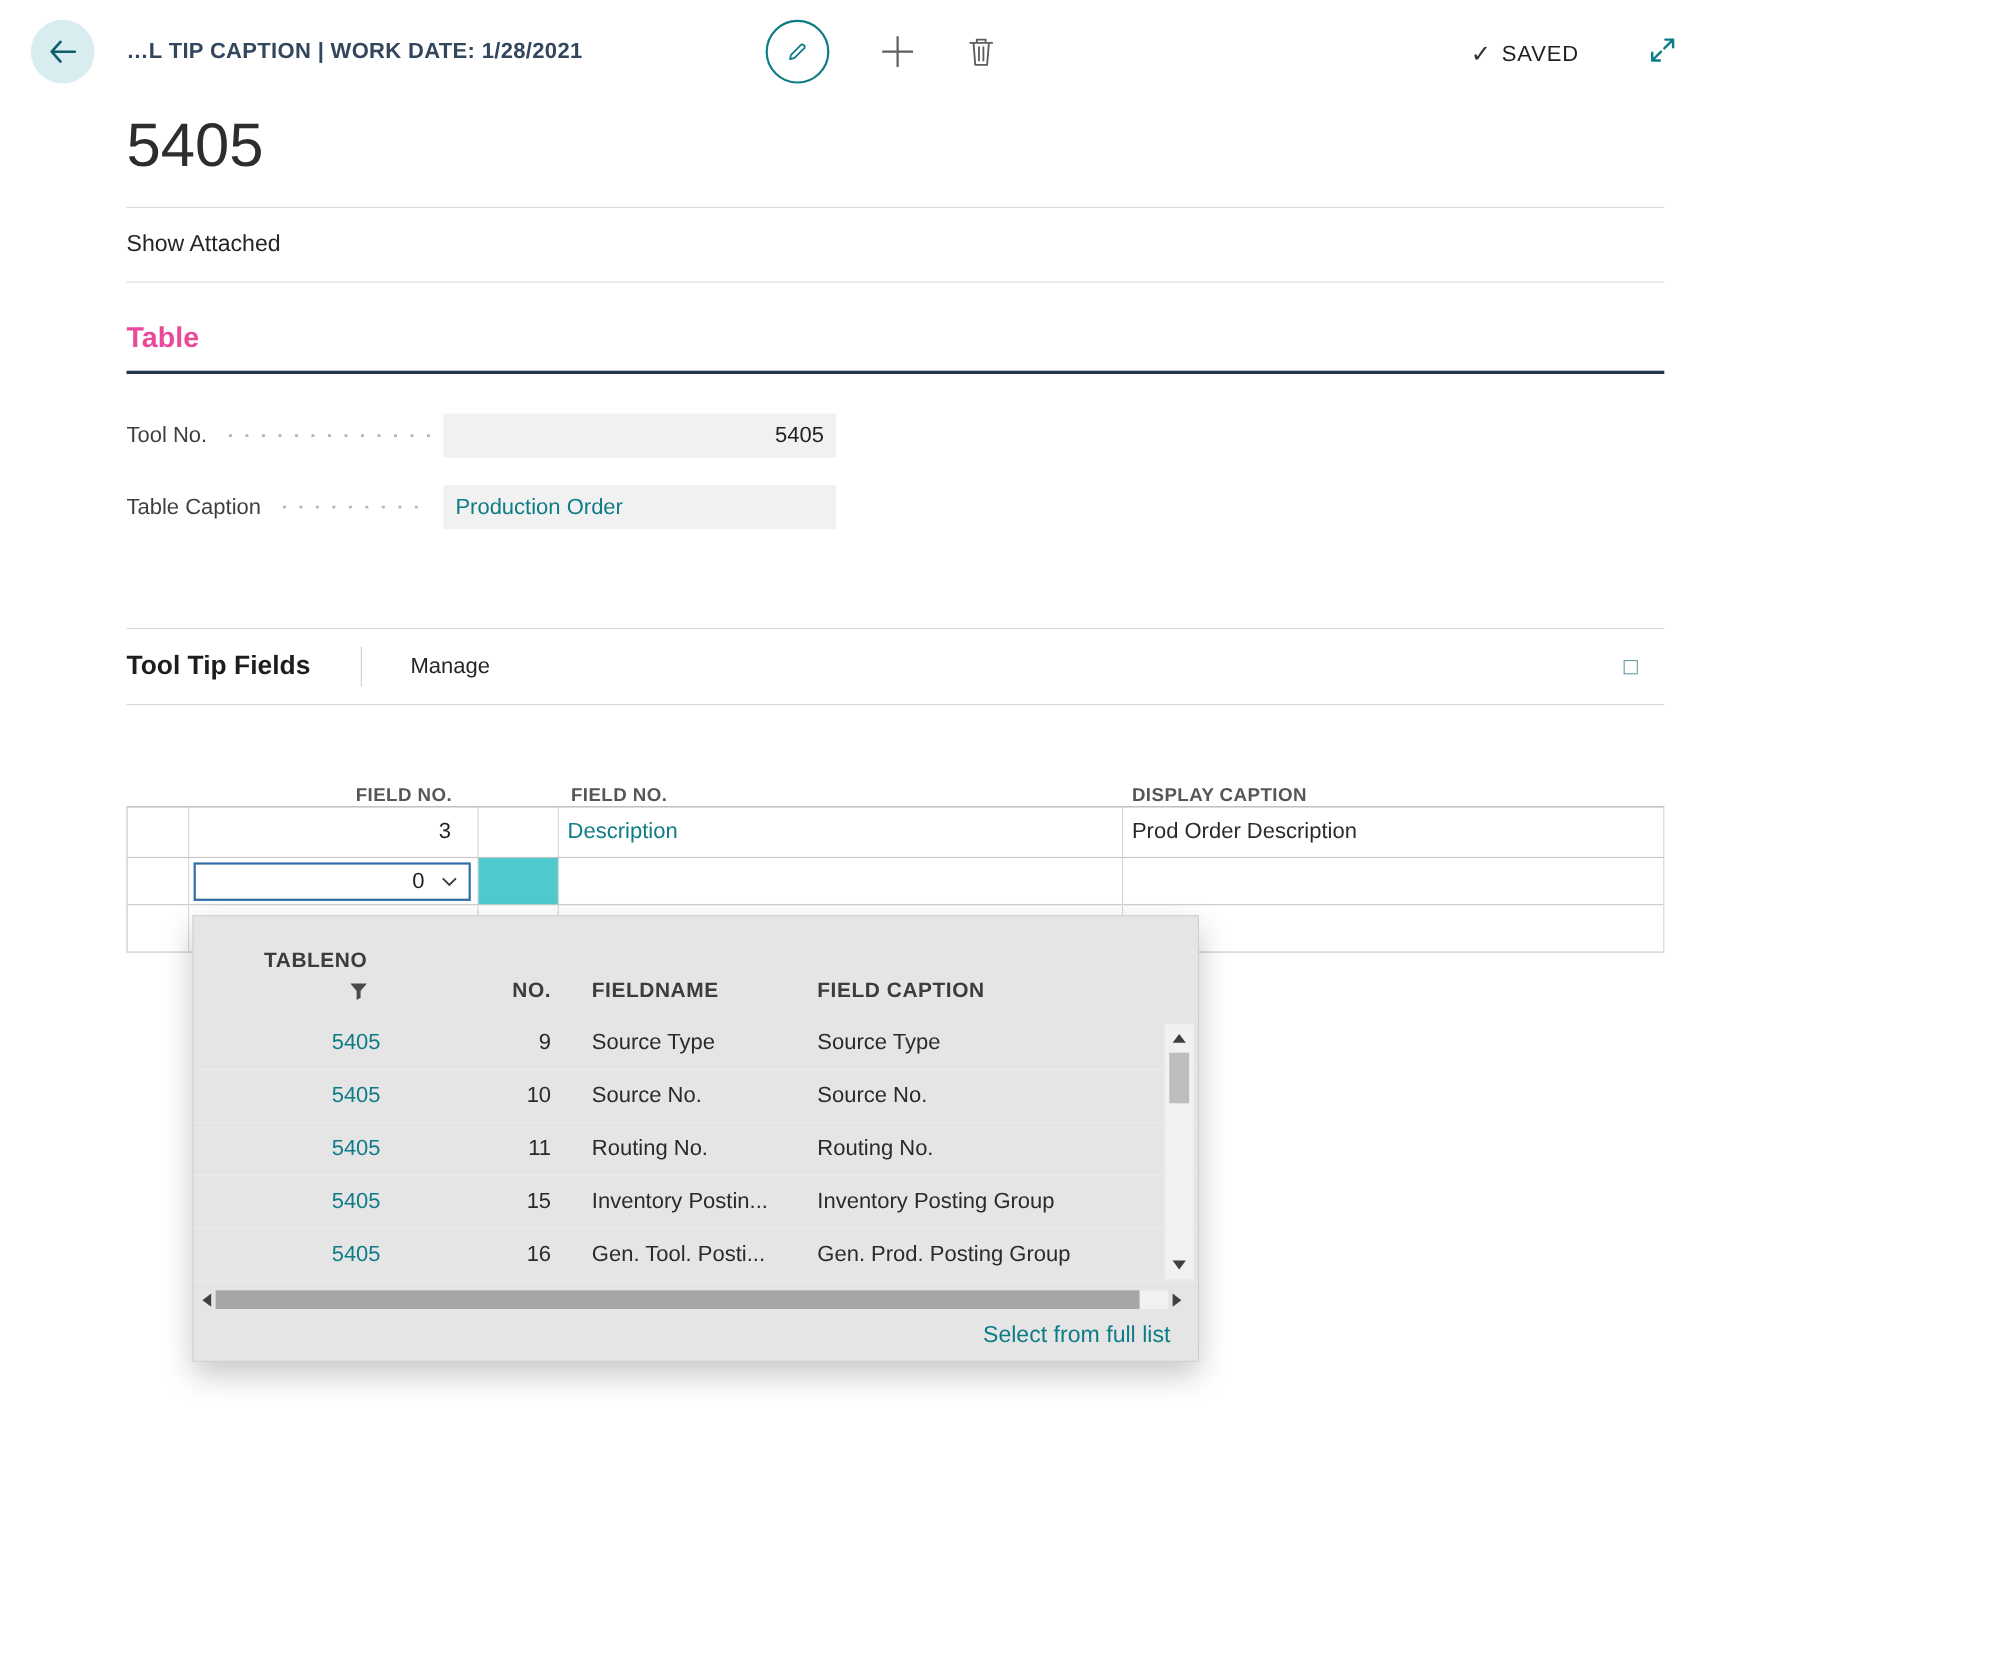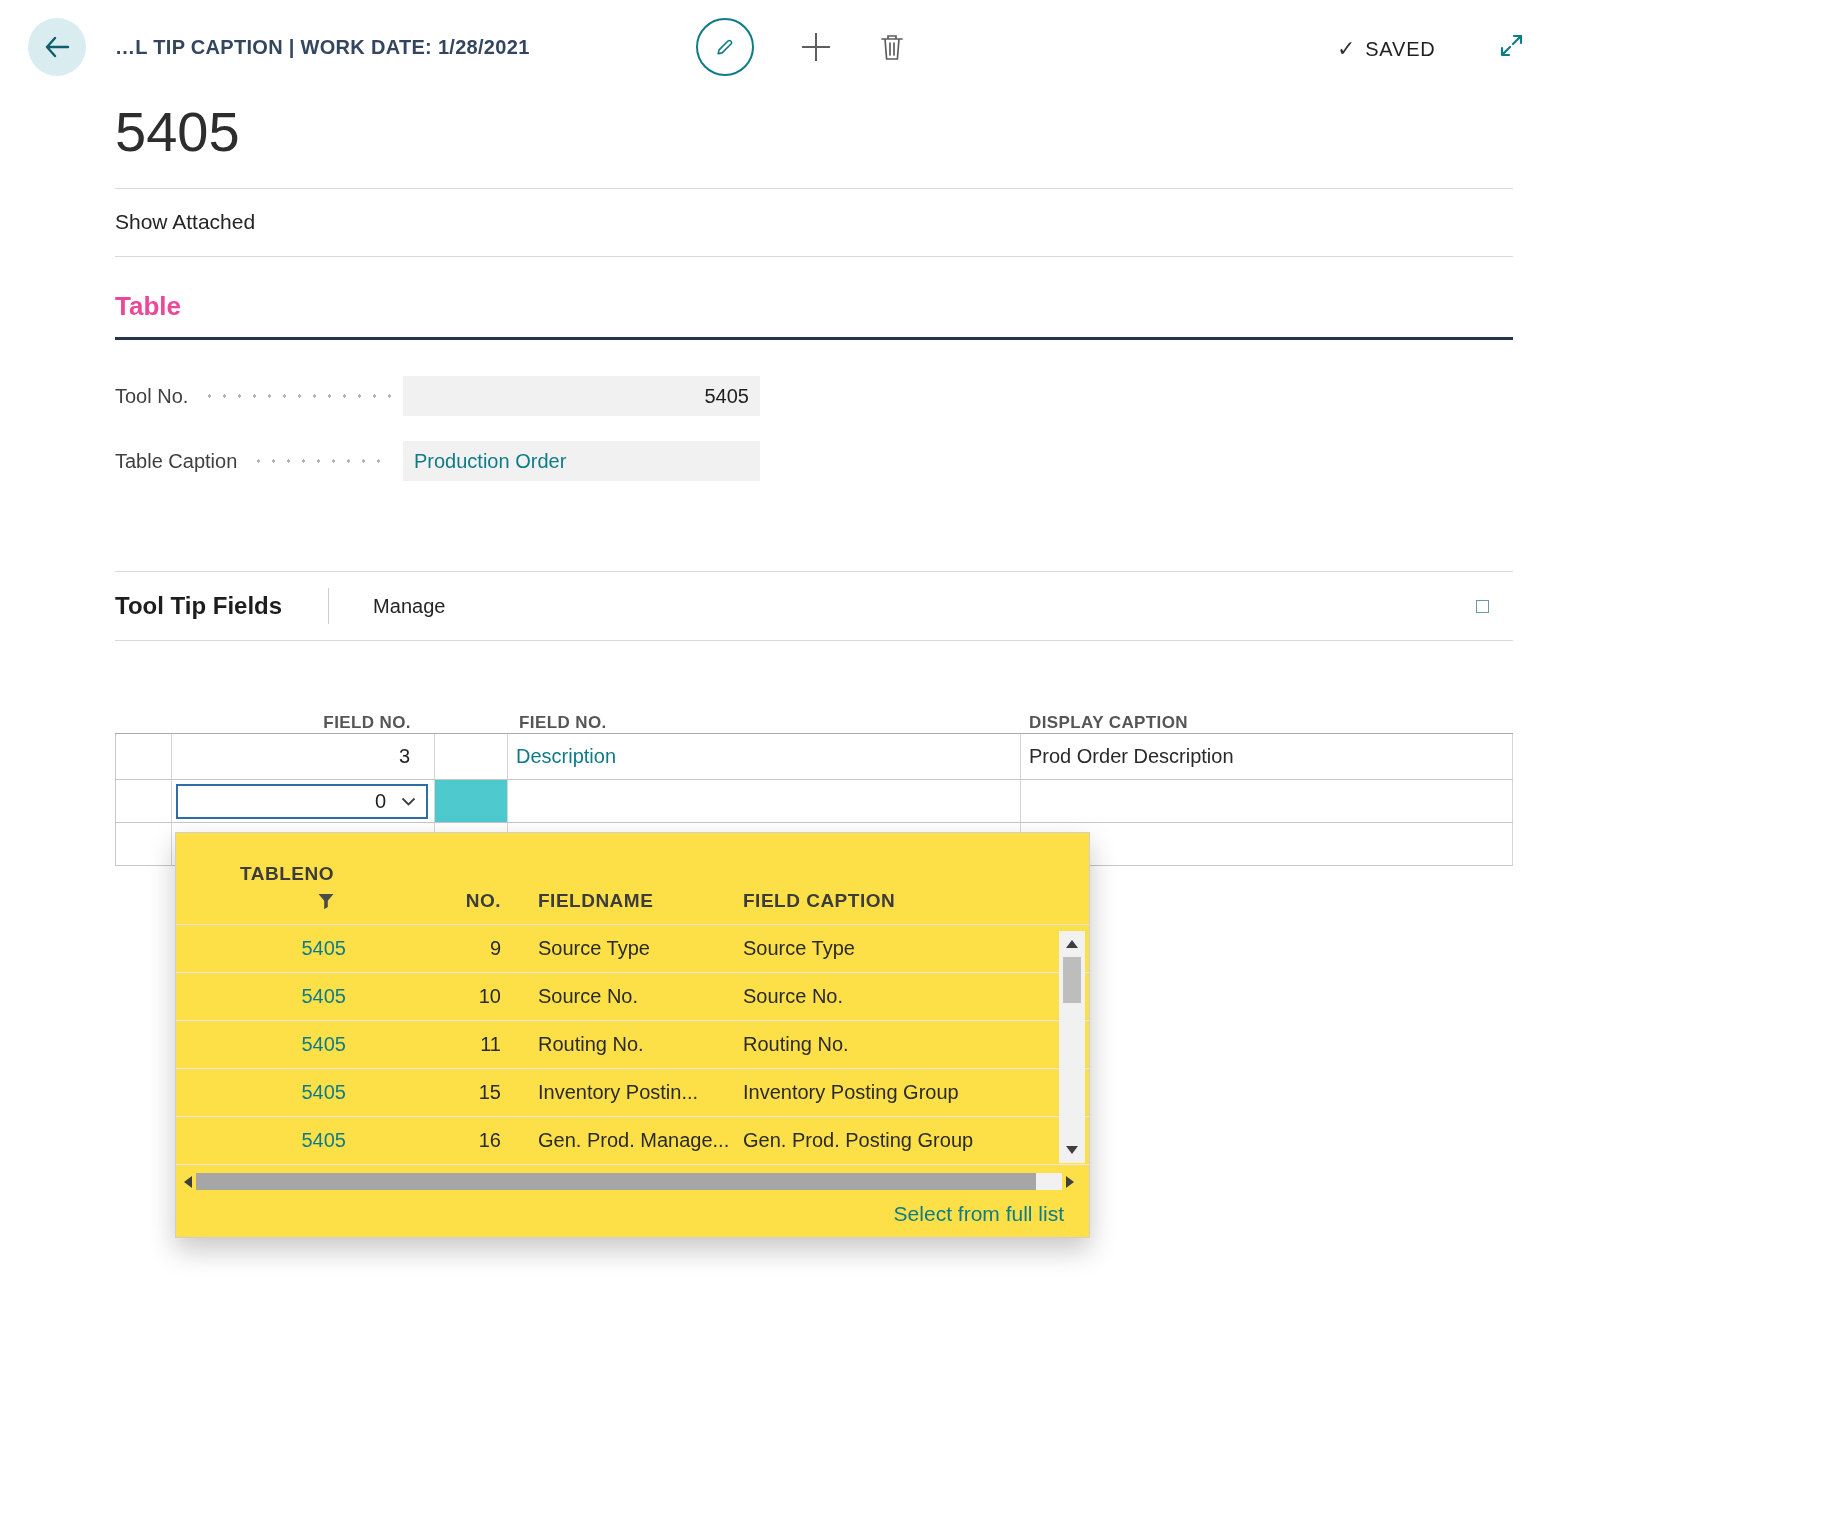--- a/index.html
+++ b/index.html
@@ -72,21 +72,21 @@
   .cell-num  { justify-content:flex-end; padding-right:24px; color:#1f1f1f; }
   .cell-link { padding-left:8px; color:var(--accent); cursor:pointer; }
   .cell-text { padding-left:8px; color:#2a2a2a; }
   .cell-edit { padding:0; }
   .dropdown { margin-left:4px; width:252px; height:35px; border:2px solid #2e6da6; background:#fff;
     display:flex; align-items:center; justify-content:flex-end; gap:15px; padding-right:10px;
     font-size:20px; color:#1f1f1f; cursor:pointer; }
   .sel-cell { background:#4ec9ce; }
 
   
-  .popup { position:absolute; left:175px; top:832px; width:915px; height:406px; background:#fde047;
+  .popup { position:absolute; left:175px; top:832px; width:915px; height:406px; background:#e5e5e5;
     border:1px solid #cfcfcf; box-shadow:0 12px 26px rgba(0,0,0,0.22); z-index:10; }
   .popup-head { position:relative; height:92px; border-bottom:1px solid #e6e6e6; }
   .ph { position:absolute; font-size:19px; font-weight:700; color:#3c3c3c; letter-spacing:0.5px; cursor:pointer; }
   .ph-tableno { left:64px; top:30px; }
   .ph-funnel  { position:absolute; left:141px; top:60px; }
   .ph-no { left:240px; top:57px; width:85px; text-align:right; }
   .ph-fieldname { left:362px; top:57px; }
   .ph-caption   { left:567px; top:57px; }
   .prow { display:flex; height:48px; align-items:center; border-bottom:1px solid #ebebeb;
     font-size:20px; cursor:pointer; }
@@ -252,21 +252,21 @@
     </div>
     <div class="prow">
       <div class="pc1">5405</div>
       <div class="pc2">15</div>
       <div class="pc3">Inventory Postin...</div>
       <div class="pc4">Inventory Posting Group</div>
     </div>
     <div class="prow">
       <div class="pc1">5405</div>
       <div class="pc2">16</div>
-      <div class="pc3">Gen. Prod. Manage...</div>
+      <div class="pc3">Gen. Tool. Posti...</div>
       <div class="pc4">Gen. Prod. Posting Group</div>
     </div>
   </div>
 
   <div class="vscroll">
     <div class="vs-btn">
         <div class="tri-up"></div>
       </div>
     <div class="vs-thumb"></div>
     <div class="vs-fill"></div>

